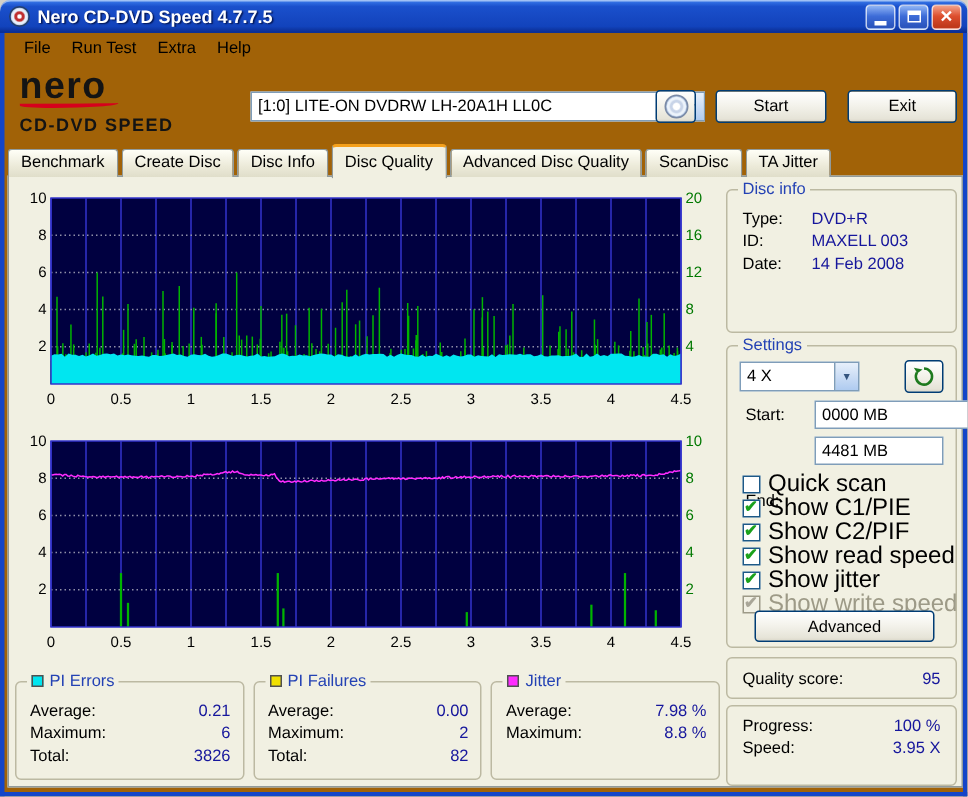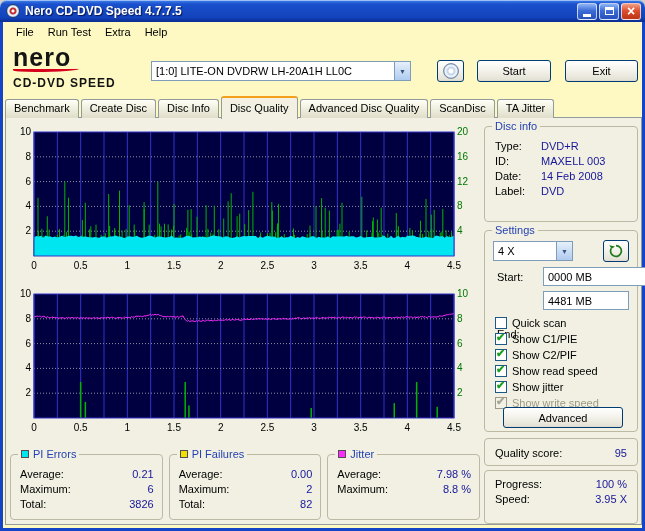--- a/index.html
+++ b/index.html
@@ -15,38 +15,38 @@
   .title{color:#fff;font-size:12px;font-weight:bold;text-shadow:1px 1px 1px rgba(0,16,70,.9);flex:1;white-space:nowrap;overflow:hidden;}
   .winbtns{display:flex;gap:2px;}
   .wbtn{width:20px;height:17px;border-radius:3px;border:1px solid rgba(255,255,255,.7);display:flex;align-items:center;justify-content:center;
     background:linear-gradient(180deg,#8FB4F4 0%,#3D6CD8 45%,#2B55BE 90%);}
   .wbtn.close{background:linear-gradient(180deg,#F2A088 0%,#DD4F2E 45%,#C0391B 90%);}
   .g-min{width:8px;height:3px;background:#fff;transform:translateY(4px);}
   .g-max{width:9px;height:8px;border:1px solid #fff;border-top-width:3px;}
   .g-close::before{content:"×";color:#fff;font-size:14px;font-weight:bold;line-height:15px;}
 
   
-  .wbody{height:509px;border:3px solid #1445C8;border-top:none;background:#fef9c3;position:relative;}
+  .wbody{height:509px;border:3px solid #1445C8;border-top:none;background:#a16207;position:relative;}
 
   .menubar{position:absolute;left:2px;top:0;height:19px;display:flex;align-items:center;padding-left:4px;}
   .menu-item{font-size:11px;padding:2px 7px;color:#000;}
 
   
   .logo{position:absolute;left:10px;top:23px;width:150px;}
   .logo-brand{font-size:25px;font-weight:bold;letter-spacing:1px;color:#141414;line-height:24px;}
   .logo-swoosh{width:66px;height:5px;border-bottom:3px solid #D6001C;border-radius:0 0 80% 40%;margin-top:-2px;}
   .logo-product{font-size:12px;font-weight:bold;letter-spacing:1px;color:#141414;margin-top:4px;}
 
   
   .combo{position:absolute;height:20px;background:#fff;border:1px solid #7F9DB9;display:flex;align-items:center;}
   .combo-text{flex:1;font-size:11px;padding:0 4px;white-space:nowrap;overflow:hidden;}
   .combo-arrow{width:16px;height:18px;border-left:1px solid #7F9DB9;display:flex;align-items:center;justify-content:center;
     background:linear-gradient(180deg,#E7F0FB,#CBDDF5 50%,#AFCBF0);}
   .combo-arrow::before{content:"▼";font-size:7px;color:#35557E;}
-  .combo.drive{left:148px;top:39px;width:260px;}
+  .combo.drive{left:164px;top:39px;width:303px;}
 
   
   .btn{position:absolute;border:1px solid #003C74;border-radius:3px;font-size:11px;color:#000;
     background:linear-gradient(180deg,#FFFFFF 0%,#F4F3EC 45%,#E6E4D8 90%,#DCD9CB 100%);
     display:flex;align-items:center;justify-content:center;padding:0;text-align:right;}
   .btn.eject{left:434px;top:38px;width:27px;height:22px;}
   .btn.start{left:474px;top:38px;width:74px;height:22px;}
   .btn.exit{left:562px;top:38px;width:73px;height:22px;}
   .disc-icon{width:16px;height:16px;border-radius:50%;display:inline-block;border:1px solid #7A8AA6;
     background:radial-gradient(circle at 50% 50%,#fff 0 2px,#C8D4E8 3px 4px,#ECF3FB 5px 6px,#9FB6D8 7px);}
@@ -90,21 +90,21 @@
   .fld-label{position:absolute;font-size:11px;color:#000;}
   #startLbl{left:12px;top:40px;}
   #endLbl{left:12px;top:64px;margin-top:33px;}
   .txt{position:absolute;border:1px solid #7F9DB9;background:#fff;font-size:11px;height:19px;padding:1px 4px;color:#000;}
   #startInp{left:58px;top:36px;width:104px;}
   #endInp{left:58px;top:60px;width:86px;}
   .cbs{position:absolute;left:10px;top:84px;right:4px;}
   .cb-row{display:flex;align-items:center;height:16px;gap:5px;}
   .cb-box{width:12px;height:12px;background:#fff;border:1px solid #1D5987;position:relative;flex:none;}
   .cb-check::before{content:"✔";color:#1BA11B;font-size:11px;font-weight:bold;position:absolute;left:0px;top:-3px;}
-  .cb-label{font-size:11px;color:#000;white-space:nowrap;}
+  .cb-label{font-size:16px;color:#000;white-space:nowrap;}
   .cb-row.disabled .cb-label{color:#9D9A87;}
   .cb-row.disabled .cb-box{border-color:#9D9A87;background:#F2F1E5;}
   .cb-row.disabled .cb-check::before{color:#A9A698;}
   .btn.advanced{left:18px;top:176px;width:120px;height:21px;}
 
   #quality .gb-body{padding:7px 10px 0 10px;}
   #proginfo .gb-body{padding:6px 10px 0 10px;}
   #stats .gb-body{padding:12px 8px 0 9px;}
 </style>
 </head>
@@ -711,24 +711,20 @@
               <span class="kv-v">DVD+R</span>
             </div>
             <div class="kv-row cols">
               <span class="kv-l">ID:</span>
               <span class="kv-v">MAXELL 003</span>
             </div>
             <div class="kv-row cols">
               <span class="kv-l">Date:</span>
               <span class="kv-v">14 Feb 2008</span>
             </div>
-            <div class="kv-row cols">
-              <span class="kv-l">Label:</span>
-              <span class="kv-v">DVD</span>
-            </div>
           </div>
       </div>
 
       <div class="gb" id="settings">
         <span class="gb-title">Settings</span>
         <div class="combo speed">
           <span class="combo-text">4 X</span>
           <span class="combo-arrow"></span>
         </div>
         <button class="btn refresh">

